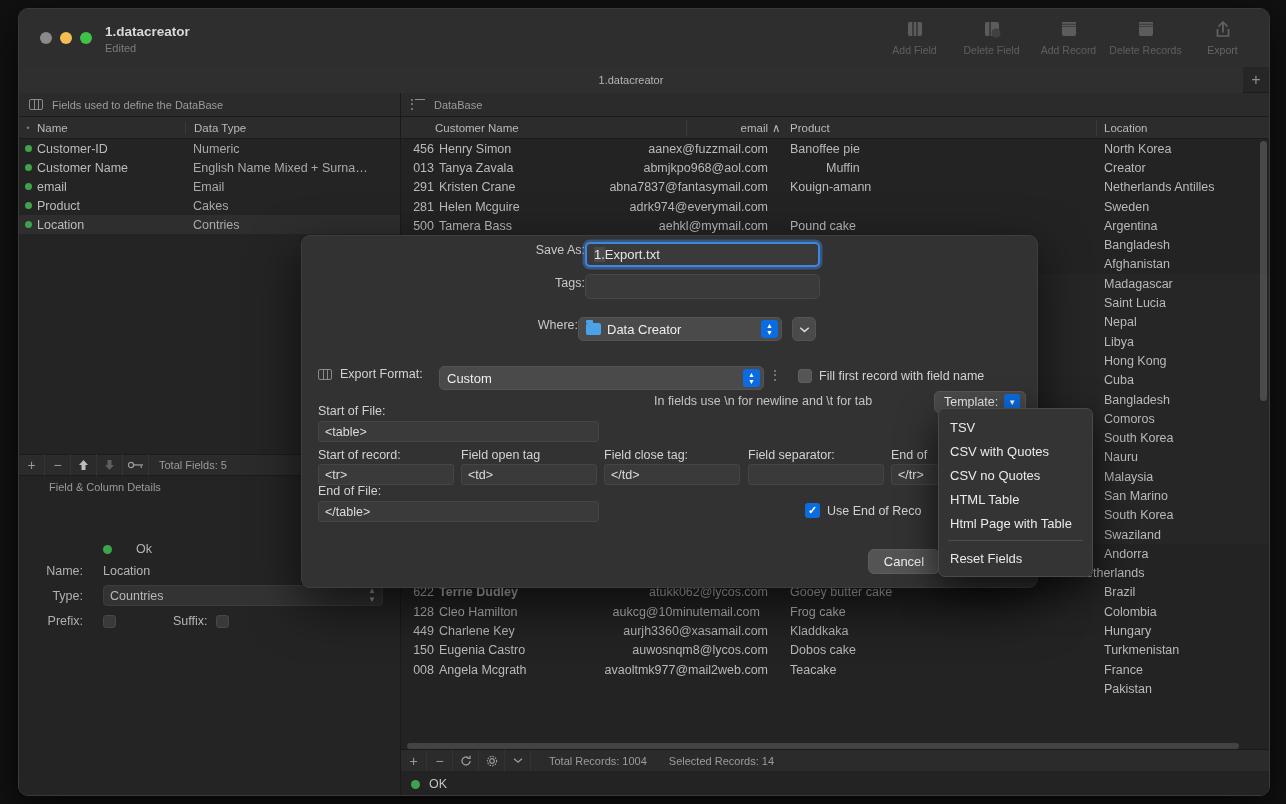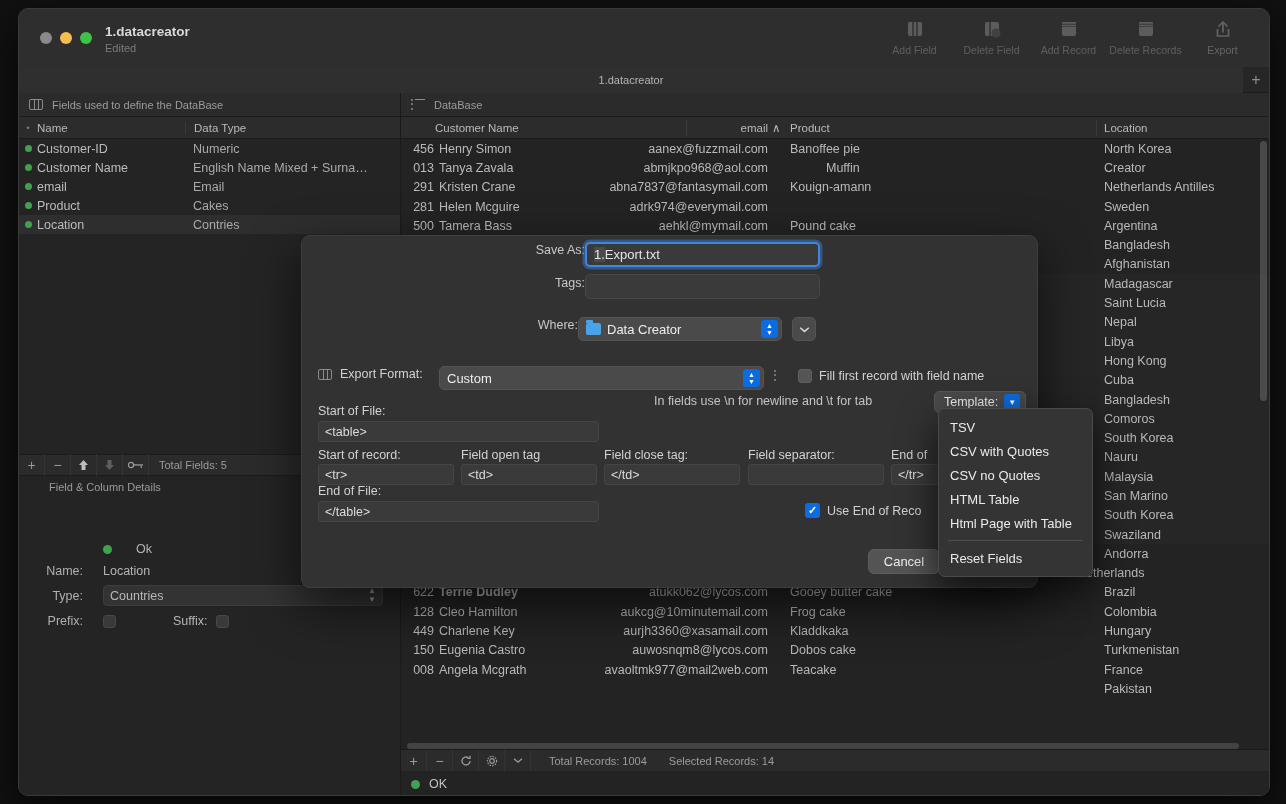--- a/index.html
+++ b/index.html
@@ -453,21 +453,21 @@
         <div class="dbrow">
           <div class="cell r" style="left:0; width:33px;">622</div>
           <div class="cell" style="left:38px; width:180px;font-weight:bold;">Terrie Dudley</div>
           <div class="cell r" style="left:180px; width:187px;">atukk062@lycos.com</div>
           <div class="cell" style="left:389px; width:300px;">Gooey butter cake</div>
           <div class="cell" style="left:703px; width:180px;">Brazil</div>
         </div>
         <div class="dbrow">
           <div class="cell r" style="left:0; width:33px;">128</div>
           <div class="cell" style="left:38px; width:180px;">Cleo Hamilton</div>
-          <div class="cell r" style="left:180px; width:187px;">aukcg@10minutemail.com</div>
+          <div class="cell r" style="left:172px; width:187px;">aukcg@10minutemail.com</div>
           <div class="cell" style="left:389px; width:300px;">Frog cake</div>
           <div class="cell" style="left:703px; width:180px;">Colombia</div>
         </div>
         <div class="dbrow">
           <div class="cell r" style="left:0; width:33px;">449</div>
           <div class="cell" style="left:38px; width:180px;">Charlene Key</div>
           <div class="cell r" style="left:180px; width:187px;">aurjh3360@xasamail.com</div>
           <div class="cell" style="left:389px; width:300px;">Kladdkaka</div>
           <div class="cell" style="left:703px; width:180px;">Hungary</div>
         </div>

